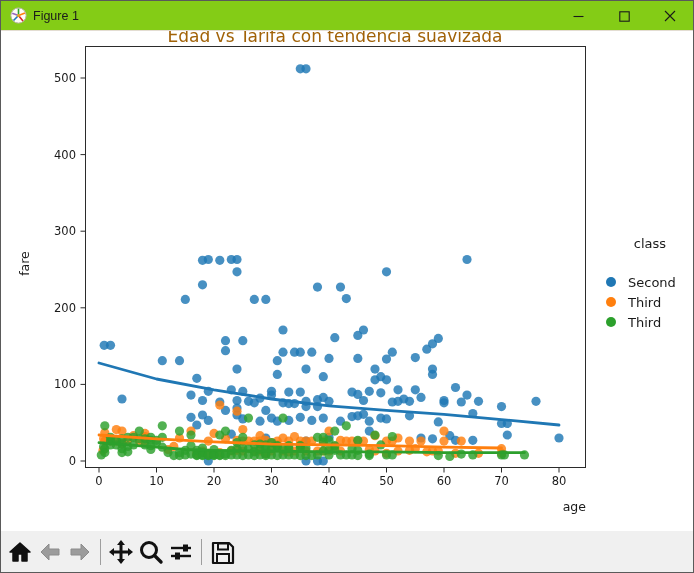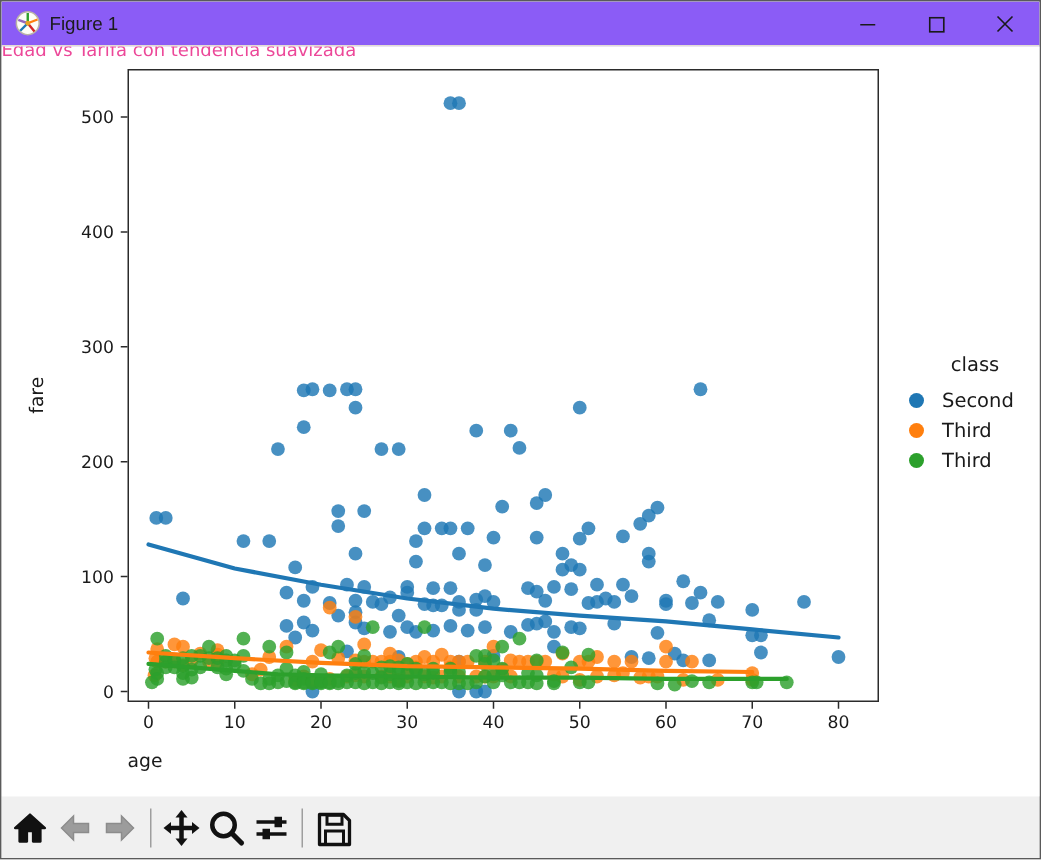--- a/index.html
+++ b/index.html
@@ -5,53 +5,53 @@
   html,body{margin:0;padding:0;background:#ddd;}
   *{box-sizing:border-box;}
   .window{
     position:relative;width:694px;height:573px;background:#fff;
     font-family:"Liberation Sans",sans-serif;color:#1a1a1a;
     border:1px solid #5a5a5a;overflow:hidden;
   }
   
   .titlebar{
     position:absolute;left:0;top:0;width:100%;height:30px;
-    background:#8b5cf6;display:flex;align-items:center;
+    background:#84cc16;display:flex;align-items:center;
     border-bottom:1px solid #e3ddd2;
   }
   .titlebar .app-icon{width:17px;height:17px;margin:0 6px 0 9px;flex:0 0 auto;}
   .titlebar .title-text{font-size:12.5px;color:#1b1b1b;}
   .win-controls{position:absolute;right:0;top:0;height:30px;display:flex;}
   .win-btn{width:46px;height:30px;display:flex;align-items:center;justify-content:center;cursor:default;}
   
   .canvas{
     position:absolute;left:0;top:30px;width:694px;height:500px;background:#ffffff;
     overflow:hidden;font-family:"DejaVu Sans",sans-serif;
   }
   .fig-title{
-    position:absolute;top:-5px;left:0;width:668px;text-align:left;
-    font-size:12px;color:#ec4899;white-space:nowrap;
+    position:absolute;top:-5px;left:0;width:668px;text-align:center;
+    font-size:17px;color:#a16207;white-space:nowrap;
   }
   .axes-frame{
     position:absolute;left:84px;top:15px;width:501px;height:422px;
     border:1px solid #2b2b2b;
   }
   .plot-svg{position:absolute;left:0;top:0;}
   .xlabel{
-    position:absolute;left:84px;top:468px;width:501px;text-align:left;
+    position:absolute;left:84px;top:468px;width:501px;text-align:right;
     font-size:12.5px;color:#1a1a1a;
   }
   .ylabel{
     position:absolute;left:8px;top:225px;width:30px;text-align:center;
     font-size:12.5px;color:#1a1a1a;
     transform:rotate(-90deg);transform-origin:center center;
   }
   
   .legend{position:absolute;left:598px;top:205px;width:94px;font-size:13px;color:#1a1a1a;}
-  .legend-title{text-align:center;padding-left:8px;margin-bottom:6px;}
+  .legend-title{text-align:center;padding-left:8px;margin-bottom:21px;}
   .legend-row{display:flex;align-items:center;height:20px;}
   .legend-dot{width:10px;height:10px;border-radius:50%;margin:0 12px 0 7px;flex:0 0 auto;}
   
   .toolbar{
     position:absolute;left:0;top:530px;width:100%;height:43px;background:#f0f0f0;
     display:flex;align-items:center;padding-left:4px;
     border-bottom:1px solid #8a8a8a;
   }
   .tb-btn{
     width:30px;height:32px;display:flex;align-items:center;justify-content:center;

